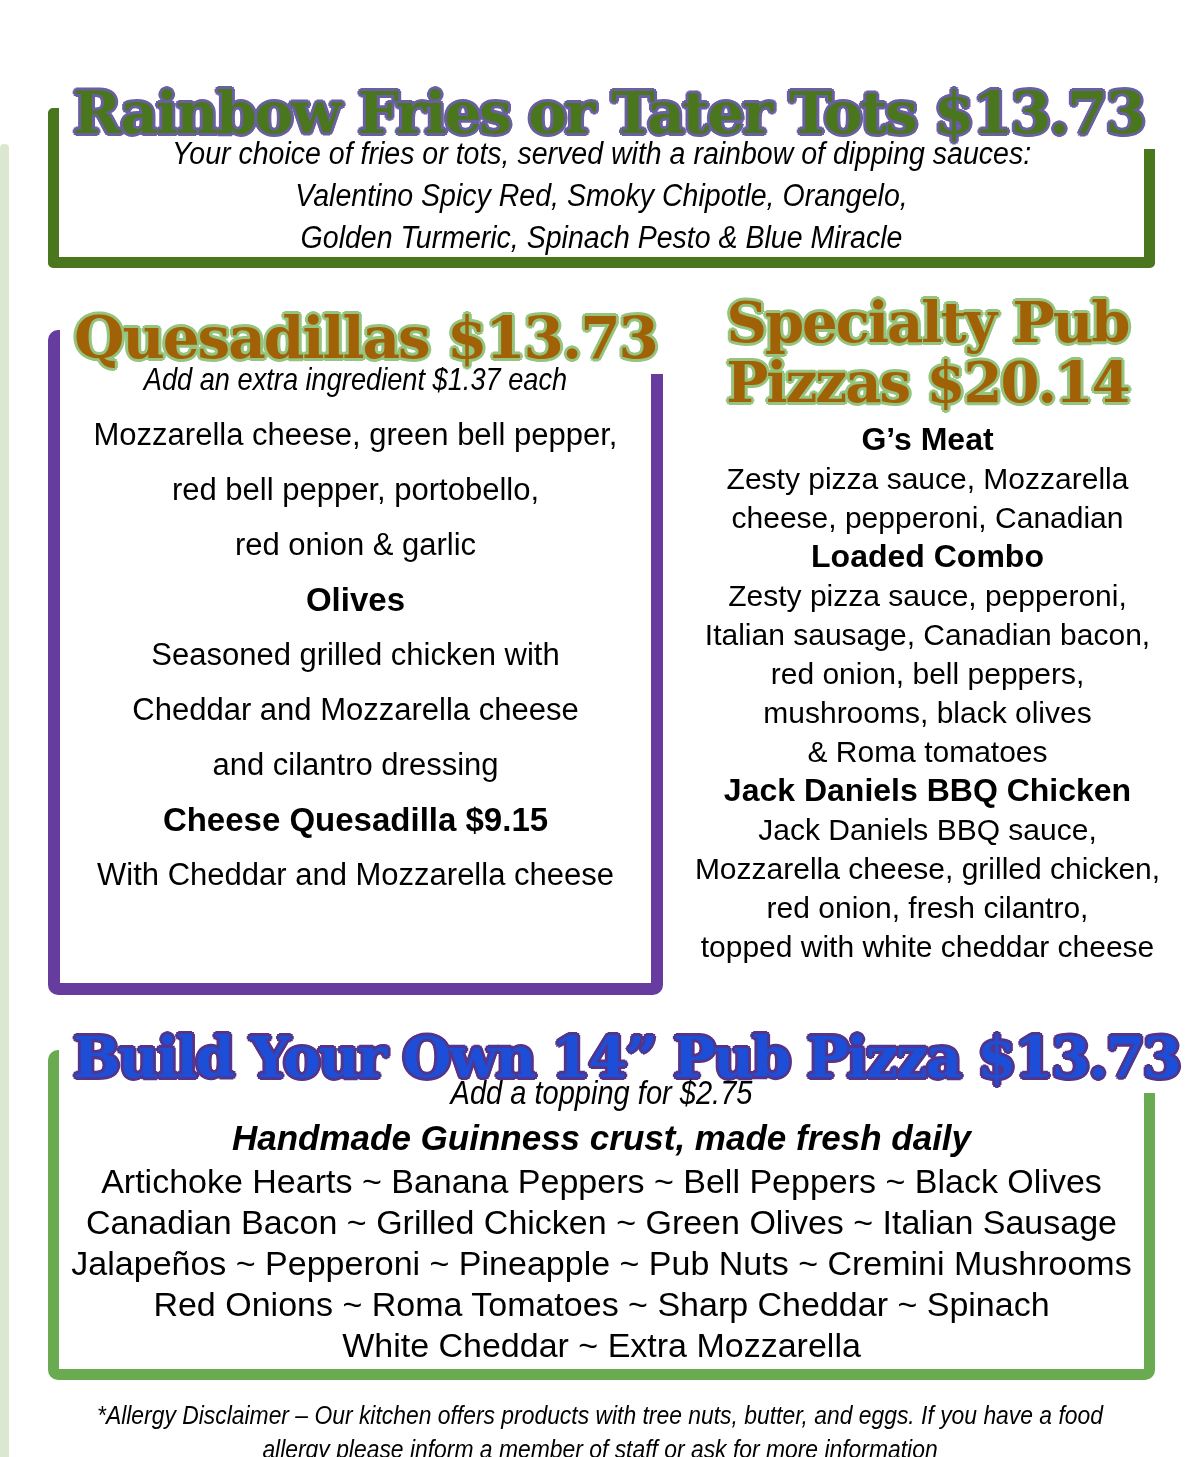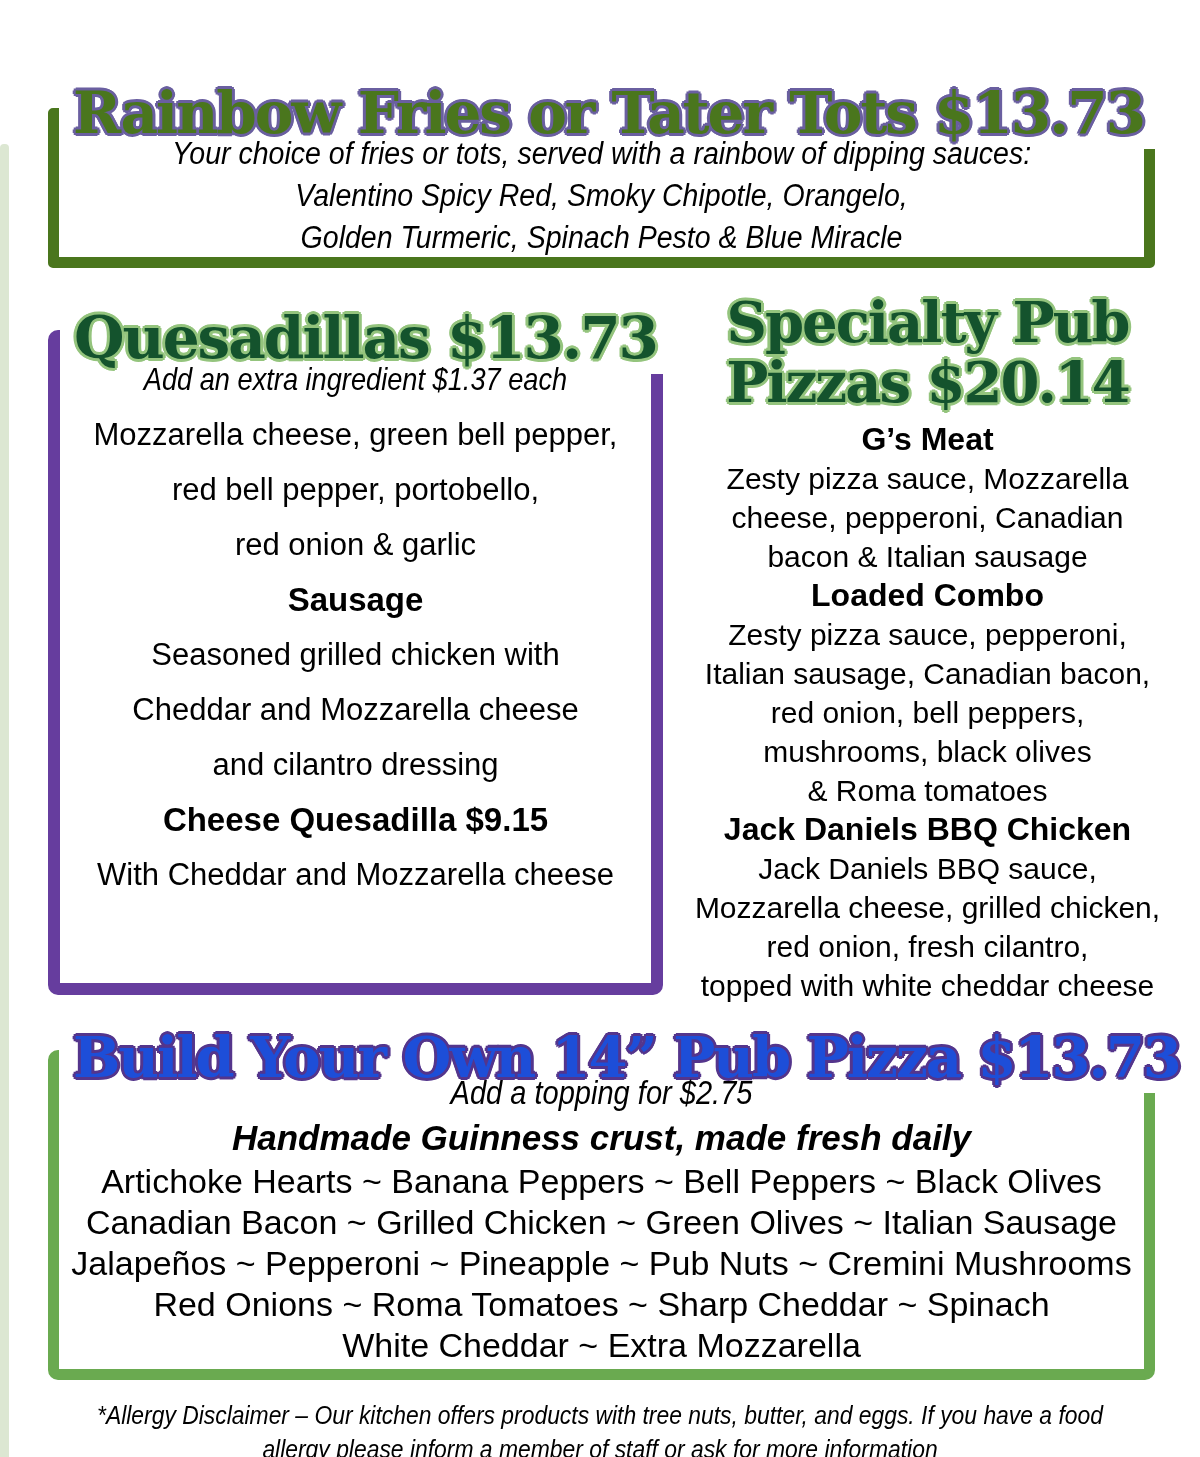--- a/index.html
+++ b/index.html
@@ -21,21 +21,21 @@
   
   .hl-wrap { position:absolute; left:0; right:0; text-align:center; pointer-events:none; }
   .headline {
     display:inline-block; background:#ffffff; padding:0 14px;
     font-family:"DejaVu Serif", serif; font-weight:700;
     letter-spacing:-2px; white-space:nowrap; line-height:72px;
   }
   .hl-green  { color:#4a761d;
     text-shadow:3px 0 #6a5fa0,-3px 0 #6a5fa0,0 3px #6a5fa0,0 -3px #6a5fa0,
                 2px 2px #6a5fa0,-2px 2px #6a5fa0,2px -2px #6a5fa0,-2px -2px #6a5fa0; }
-  .hl-purple { color:#14532d;
+  .hl-purple { color:#a16207;
     text-shadow:3px 0 #94c47d,-3px 0 #94c47d,0 3px #94c47d,0 -3px #94c47d,
                 2px 2px #94c47d,-2px 2px #94c47d,2px -2px #94c47d,-2px -2px #94c47d; }
   .hl-medgreen { color:#1d4ed8;
     text-shadow:3px 0 #54358c,-3px 0 #54358c,0 3px #54358c,0 -3px #54358c,
                 2px 2px #54358c,-2px 2px #54358c,2px -2px #54358c,-2px -2px #54358c; }
 
   .t-rainbow { top:-42px; }
   .t-ques    { top:-40px; }
   .t-build   { top:-40px; }
   .fs58 { font-size:58px; }
@@ -94,40 +94,39 @@
   <section class="box box-ques">
     <div class="hl-wrap t-ques">
       <span class="headline hl-purple fs58">Quesadillas $13.73</span>
     </div>
     <div class="lines ques-content">
       <div class="line ques-note sqz85">Add an extra ingredient $1.37 each</div>
       <div>
           <div class="line">Mozzarella cheese, green bell pepper,</div>
           <div class="line">red bell pepper, portobello,</div>
           <div class="line">red onion &amp; garlic</div>
-          <div class="line item-name">Sausage</div>
+          <div class="line item-name">Olives</div>
           <div class="line">Seasoned grilled chicken with</div>
           <div class="line">Cheddar and Mozzarella cheese</div>
           <div class="line">and cilantro dressing</div>
           <div class="line item-name">Cheese Quesadilla $9.15</div>
           <div class="line">With Cheddar and Mozzarella cheese</div>
         </div>
     </div>
   </section>
 
   <section class="specialty">
     <div class="spec-title hl-purple lines">
         <div class="line">Specialty Pub</div>
         <div class="line">Pizzas $20.14</div>
       </div>
     <div class="lines spec-items">
         <div class="line item-name">G’s Meat</div>
         <div class="line">Zesty pizza sauce, Mozzarella</div>
         <div class="line">cheese, pepperoni, Canadian</div>
-        <div class="line">bacon &amp; Italian sausage</div>
         <div class="line item-name">Loaded Combo</div>
         <div class="line">Zesty pizza sauce, pepperoni,</div>
         <div class="line">Italian sausage, Canadian bacon,</div>
         <div class="line">red onion, bell peppers,</div>
         <div class="line">mushrooms, black olives</div>
         <div class="line">&amp; Roma tomatoes</div>
         <div class="line item-name">Jack Daniels BBQ Chicken</div>
         <div class="line">Jack Daniels BBQ sauce,</div>
         <div class="line">Mozzarella cheese, grilled chicken,</div>
         <div class="line">red onion, fresh cilantro,</div>

